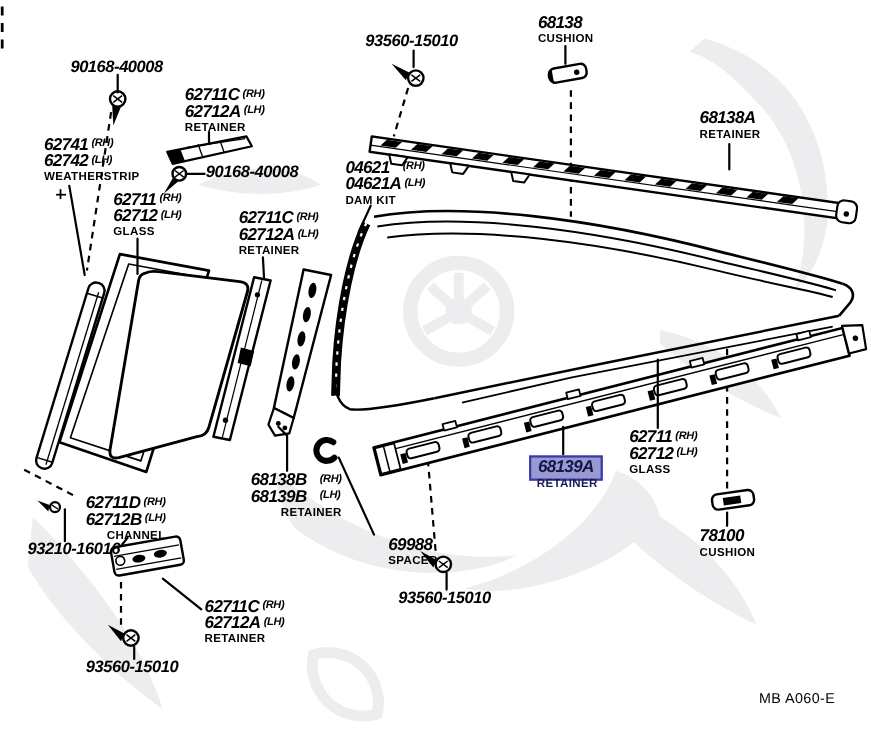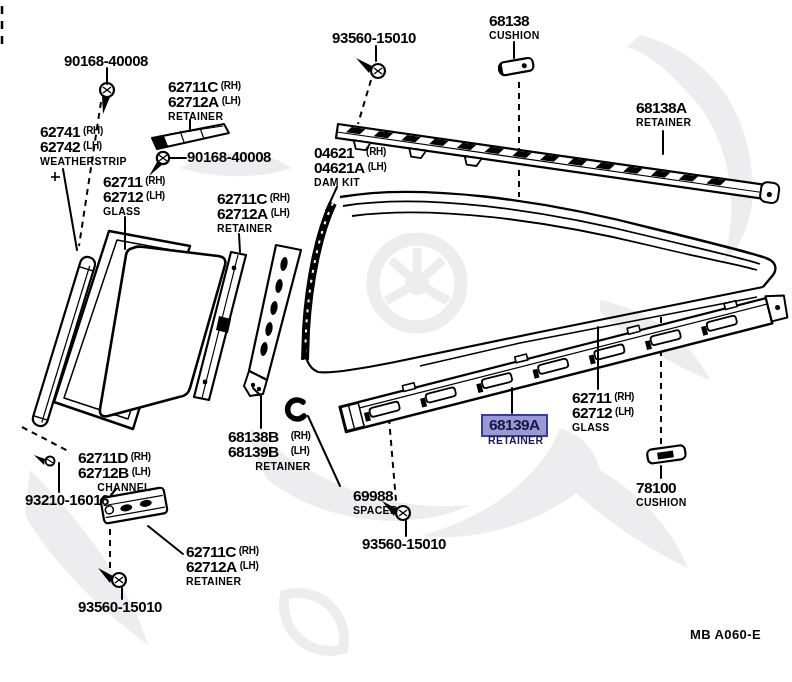--- a/index.html
+++ b/index.html
@@ -2,30 +2,30 @@
 <html style="--hl-fill: #9a9ad2; --hl-border: #3a3aa8; --hl-text: #15154a;"><head>
 <meta charset="utf-8">
 <style>
   html,body{margin:0;padding:0;background:#ffffff;}
   #stage{position:relative;width:792px;height:682px;background:#fff;overflow:hidden;
          font-family:"Liberation Sans",sans-serif;}
   svg{position:absolute;left:0;top:0;}
   #labels{position:absolute;left:0;top:0;width:792px;height:682px;}
   .plabel{position:absolute;font-weight:bold;color:#000;white-space:nowrap;}
   .row{display:flex;align-items:flex-start;height:15px;}
-  .num{font-size:15.5px;letter-spacing:-0.6px;line-height:15px;}
+  .num{font-size:15.5px;letter-spacing:-0.6px;line-height:15px;font-style:italic;}
   .num.sm{font-size:15px;letter-spacing:-0.4px;line-height:14px;}
-  .sfx{font-size:10px;margin-left:3px;margin-top:1px;letter-spacing:-0.3px;}
+  .sfx{font-size:10px;margin-left:3px;margin-top:1px;letter-spacing:-0.3px;font-style:italic;}
   .sfx.gap{margin-left:12px;}
   .desc{font-size:10.5px;letter-spacing:0.3px;line-height:12px;margin-top:1px;}
   .row.hl{background:var(--hl-fill,#9a9ad2);border:2px solid var(--hl-border,#3a3aa8);
           padding:1px 6px 3px;height:auto;margin-left:-8px;margin-top:-3px;align-items:center;}
   .row.hl .num{color:var(--hl-text,#15154a);}
   .desc.hl-desc{color:#1c1c55;margin-top:-3px;margin-left:-1px;position:relative;z-index:2;}
-  #footer-code{position:absolute;left:690px;top:627px;font-weight:bold;font-size:13px;
+  #footer-code{position:absolute;left:690px;top:627px;font-weight:normal;font-size:13px;
                letter-spacing:0.4px;color:#000;}
 </style>
 </head>
 <body>
 
 <div id="stage">
 
 <svg width="792" height="682" viewBox="0 0 792 682">
 
   <g fill="#ededf0" stroke="none">

